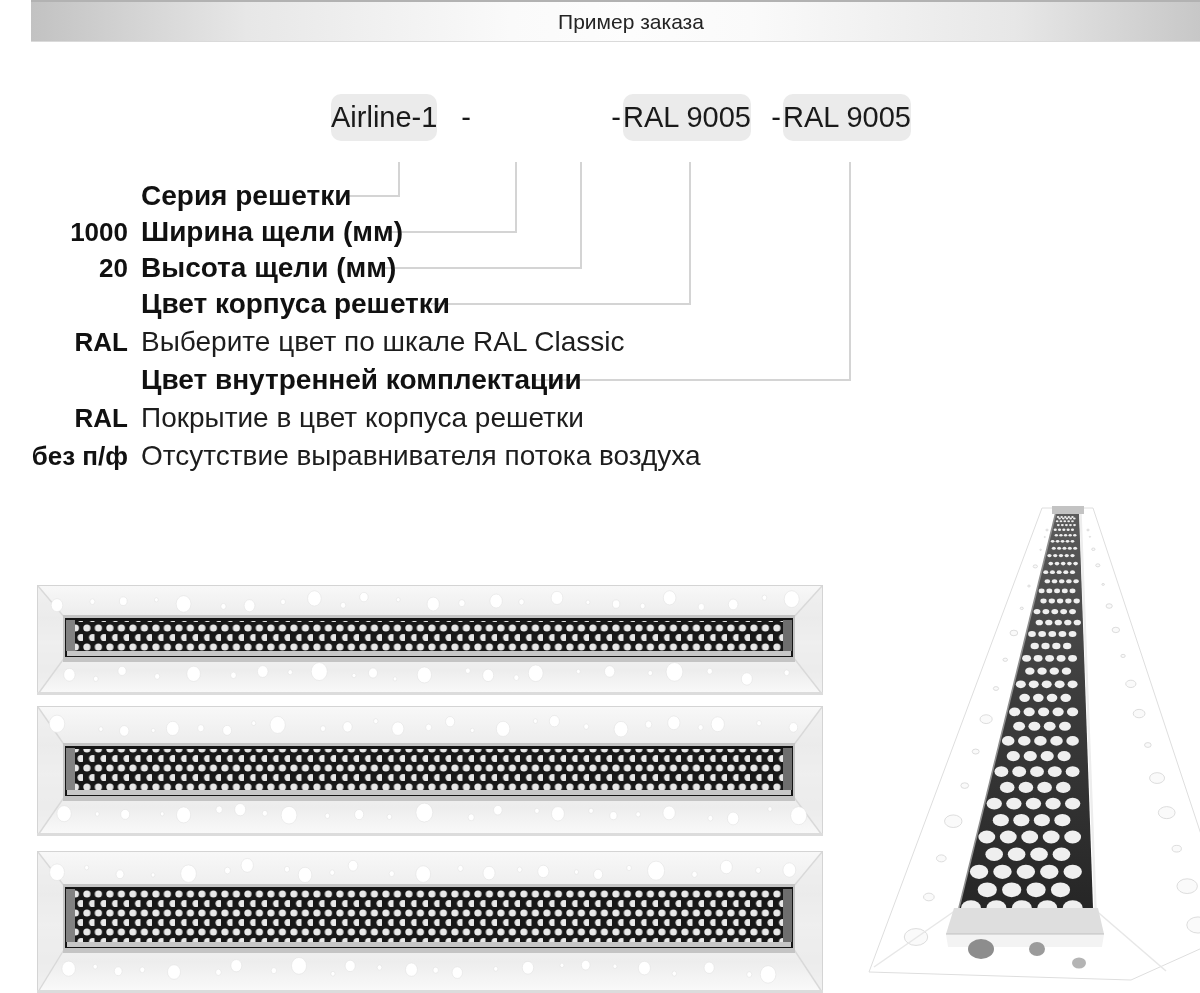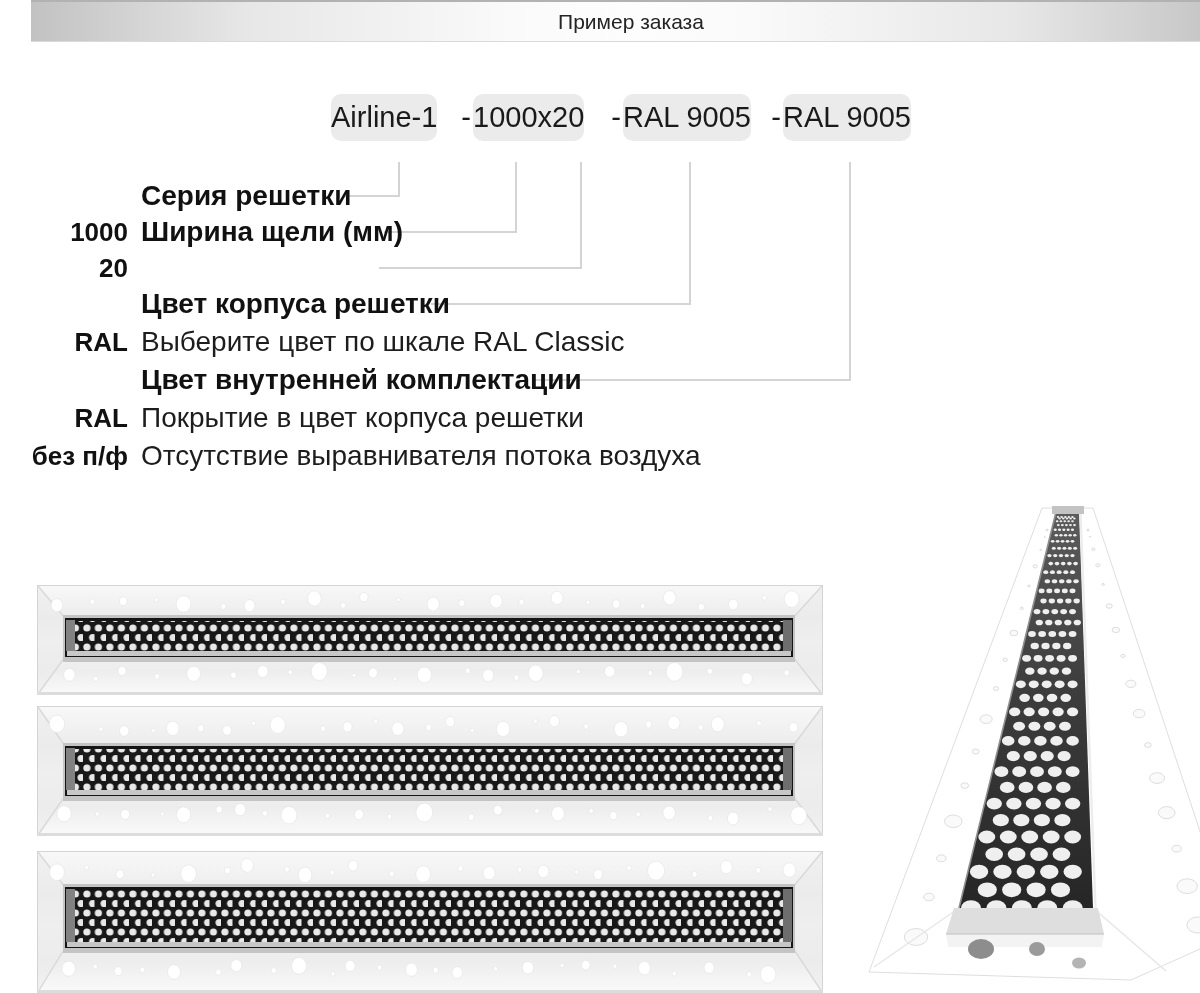--- a/index.html
+++ b/index.html
@@ -45,21 +45,20 @@
 <body>
 
 <div class="page">
 
   <div class="hdr">
     <span>Пример заказа</span>
   </div>
 
   <div class="codebox" style="left:300px">Airline-1</div>
   <div class="dash" style="left:427px">-</div>
-  <div class="codebox" style="left:442px">1000x20</div>
   <div class="dash" style="left:577px">-</div>
   <div class="codebox" style="left:592px">RAL 9005</div>
   <div class="dash" style="left:737px">-</div>
   <div class="codebox" style="left:752px">RAL 9005</div>
 
   <div class="cv" style="left:367px;top:162px;height:35px"></div>
   <div class="ch" style="left:312px;top:195px;width:57px"></div>
   <div class="cv" style="left:484px;top:162px;height:71px"></div>
   <div class="ch" style="left:353px;top:231px;width:133px"></div>
   <div class="cv" style="left:549px;top:162px;height:107px"></div>
@@ -68,20 +67,21 @@
   <div class="ch" style="left:400px;top:303px;width:260px"></div>
   <div class="cv" style="left:818px;top:162px;height:219px"></div>
   <div class="ch" style="left:504px;top:379px;width:316px"></div>
 
   <div class="lbl b" style="top:182px">Серия решетки</div>
 
   <div class="pfx" style="top:218px">1000</div>
   <div class="lbl b" style="top:218px">Ширина щели (мм)</div>
 
   <div class="pfx" style="top:254px">20</div>
+  <div class="lbl b" style="top:254px">Высота щели (мм)</div>
 
   <div class="lbl b" style="top:290px">Цвет корпуса решетки</div>
 
   <div class="pfx" style="top:328px">RAL</div>
   <div class="lbl" style="top:328px">Выберите цвет по шкале RAL Classic</div>
 
   <div class="lbl b" style="top:366px">Цвет внутренней комплектации</div>
 
   <div class="pfx" style="top:404px">RAL</div>
   <div class="lbl" style="top:404px">Покрытие в цвет корпуса решетки</div>

